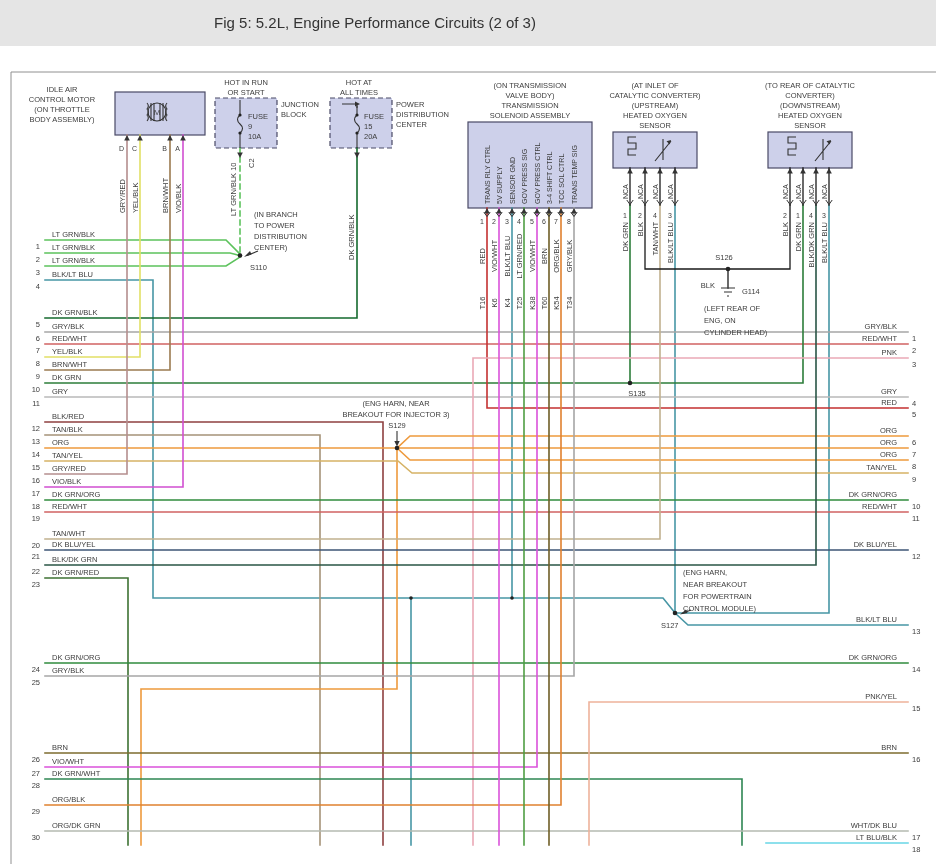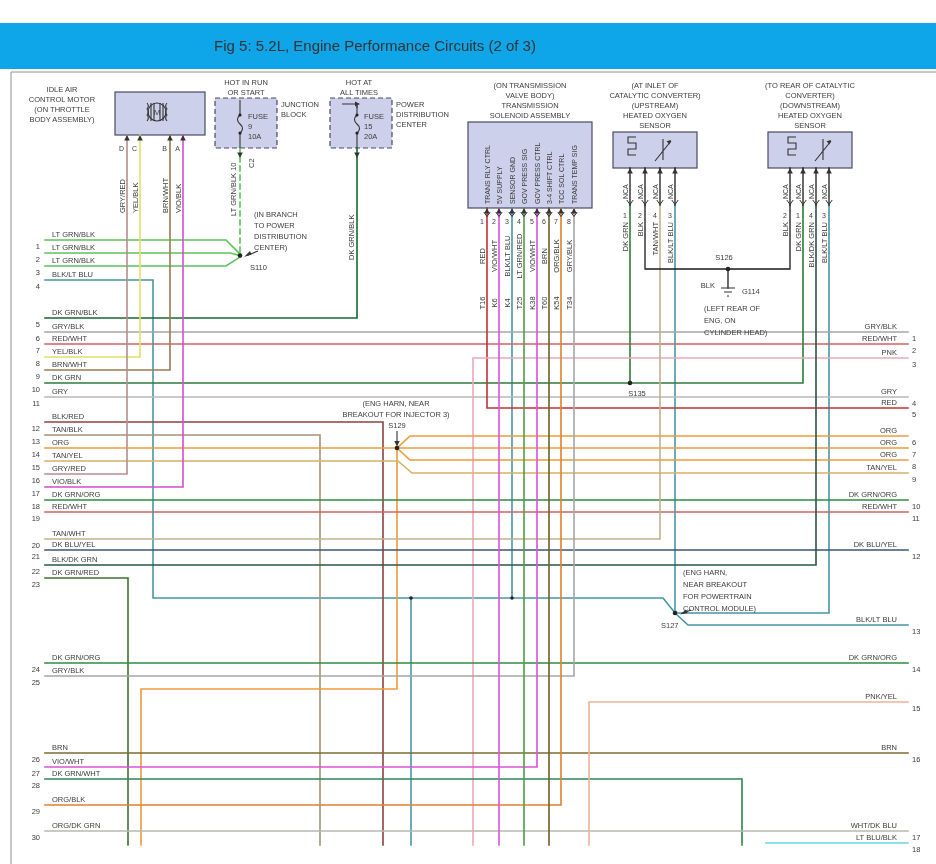--- a/index.html
+++ b/index.html
@@ -1,16 +1,16 @@
 <!DOCTYPE html>
 <html><head>
 <meta charset="utf-8">
 <style>
   html,body{margin:0;padding:0;background:#fff;width:936px;height:864px;overflow:hidden;}
-  #titlebar{position:absolute;top:0;left:0;width:936px;height:46px;background:#0ea5e9;margin-top:23px;}
+  #titlebar{position:absolute;top:0;left:0;width:936px;height:46px;background:#e5e5e5;}
   #titlebar .t{position:absolute;left:0;top:0;width:750px;height:46px;line-height:46px;text-align:center;
     font-family:"Liberation Sans",sans-serif;font-size:15px;color:#333;}
   svg{position:absolute;top:0;left:0;}
   svg text{font-family:"Liberation Sans",sans-serif;fill:#3c3c3c;}
 </style>
 </head>
 <body>
 
 <div id="titlebar">
   <div class="t">Fig 5: 5.2L, Engine Performance Circuits (2 of 3)</div>

